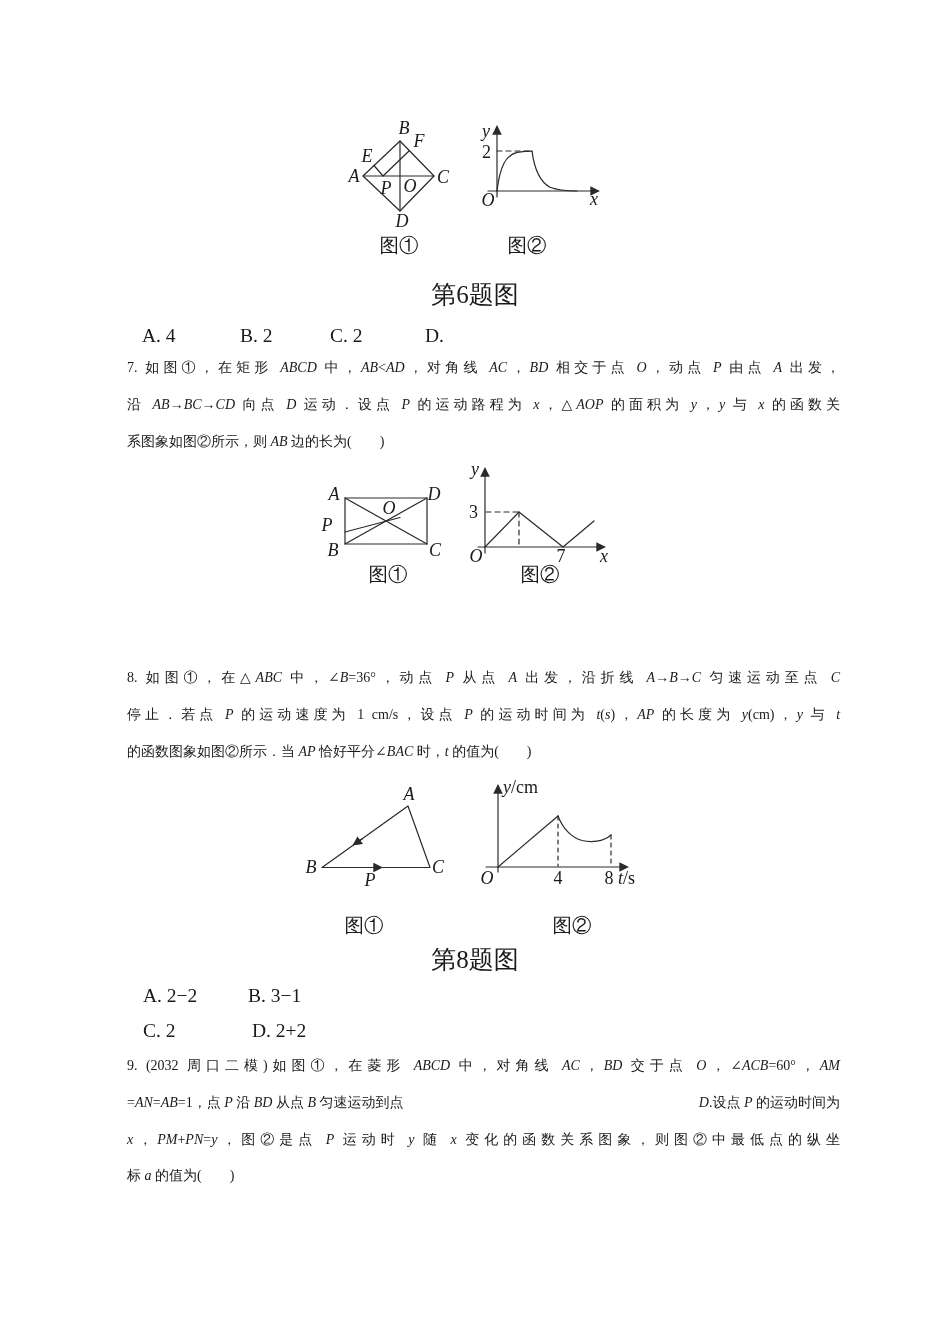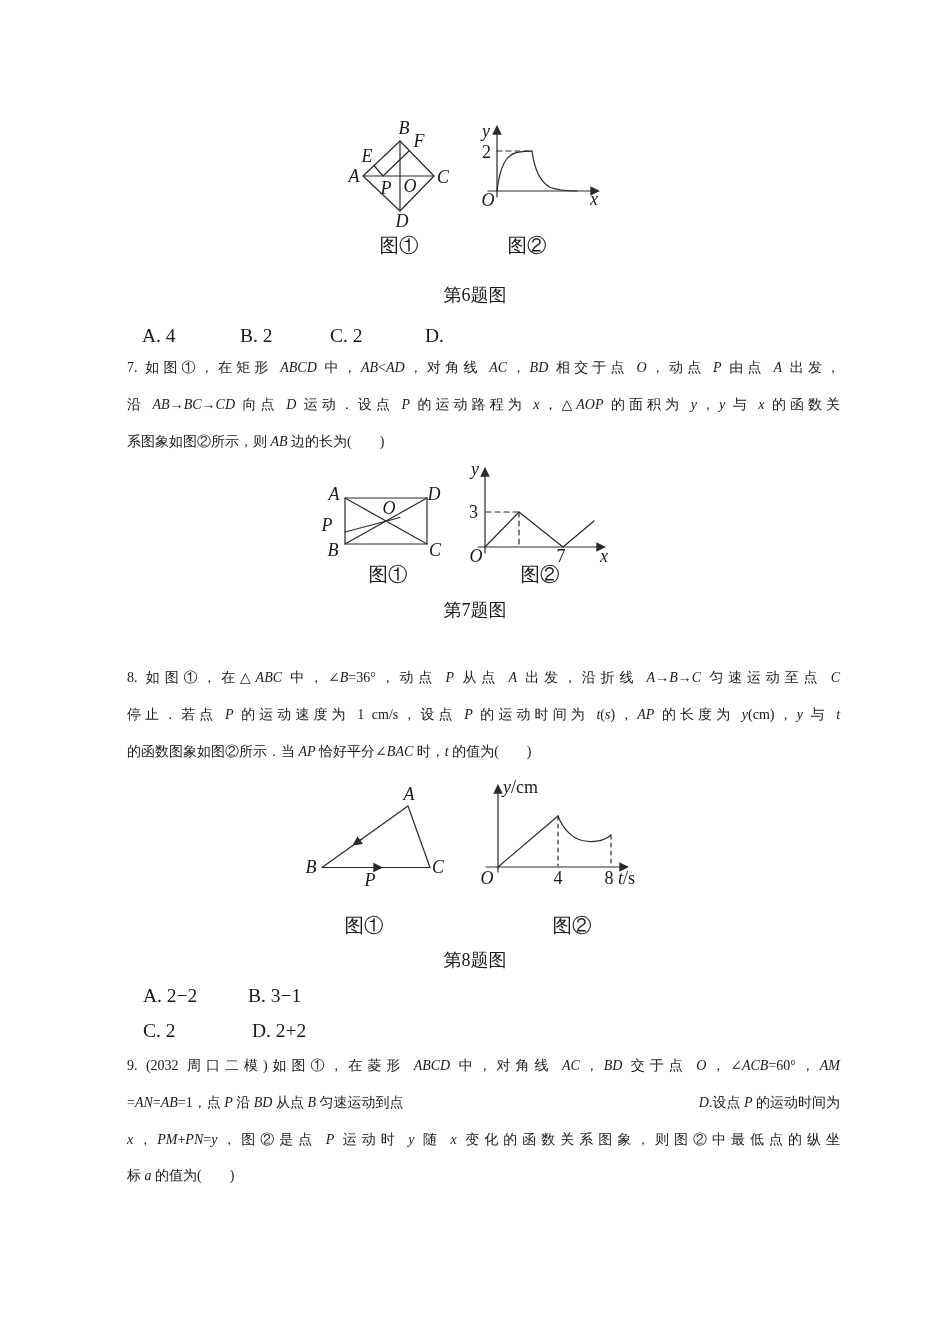--- a/index.html
+++ b/index.html
@@ -1,19 +1,19 @@
 <!DOCTYPE html>
 <html><head>
 <meta charset="utf-8">
 <style>
   html,body{margin:0;padding:0;background:#e8e8e8;}
   .page{position:relative;width:950px;height:1344px;background:#ffffff;margin:0 auto;
         font-family:"Liberation Serif","DejaVu Serif",serif;color:#1a1a1a;overflow:hidden;}
   .abs{position:absolute;}
-  .caption{position:absolute;left:0;width:950px;text-align:center;font-size:18px;line-height:24px;}
+  .caption{position:absolute;left:0;width:950px;text-align:center;font-size:25px;line-height:24px;}
   .opts{position:absolute;left:0;width:950px;height:26px;font-size:19.5px;line-height:24px;text-align:right;}
   .opts span{position:absolute;white-space:pre;}
   .para{position:absolute;left:127px;width:713px;font-size:14px;}
   .line{height:36.8px;line-height:36.8px;text-align:justify;text-align-last:justify;}
   .line.last{text-align:right;text-align-last:left;}
   .flexline{display:flex;justify-content:space-between;text-align:right;text-align-last:auto;}
   i{font-style:italic;}
   svg{overflow:visible;}
   svg text{font-size:18px;fill:#1a1a1a;}
   svg text.it{font-style:italic;}
@@ -104,21 +104,20 @@
       <line x1="519" y1="512" x2="519" y2="546" stroke-dasharray="5 4"></line>
     </g>
     <text class="it" x="479" y="475" text-anchor="end">y</text>
     <text x="478" y="518" text-anchor="end">3</text>
     <text class="it" x="476" y="562" text-anchor="middle">O</text>
     <text x="561" y="562" text-anchor="middle">7</text>
     <text class="it" x="604" y="562" text-anchor="middle">x</text>
     <text class="cap" x="540" y="581" text-anchor="middle">图②</text>
   </svg>
 
-  <div class="caption" style="top:598px">第7题图</div>
 
 
   <div class="para" style="top:660px">
     <div class="line"><span>8. 如图①，在△</span><i>ABC</i><span> 中，∠</span><i>B</i><span>=36°，动点 </span><i>P</i><span> 从点 </span><i>A</i><span> 出发，沿折线 </span><i>A</i><span>→</span><i>B</i><span>→</span><i>C</i><span> 匀速运动至点 </span><i>C</i></div>
     <div class="line"><span>停止．若点 </span><i>P</i><span> 的运动速度为 1 </span><span>cm</span><span>/</span><span>s</span><span>，设点 </span><i>P</i><span> 的运动时间为 </span><i>t</i><span>(</span><i>s</i><span>)，</span><i>AP</i><span> 的长度为 </span><i>y</i><span>(</span><span>cm</span><span>)，</span><i>y</i><span> 与 </span><i>t</i></div>
     <div class="line last"><span>的函数图象如图②所示．当 </span><i>AP</i><span> 恰好平分∠</span><i>BAC</i><span> 时，</span><i>t</i><span> 的值为(　　)</span></div>
   </div>
 
   <svg class="abs" style="left:280px;top:776px" width="365" height="162" viewBox="280 776 365 162">
     <defs>

